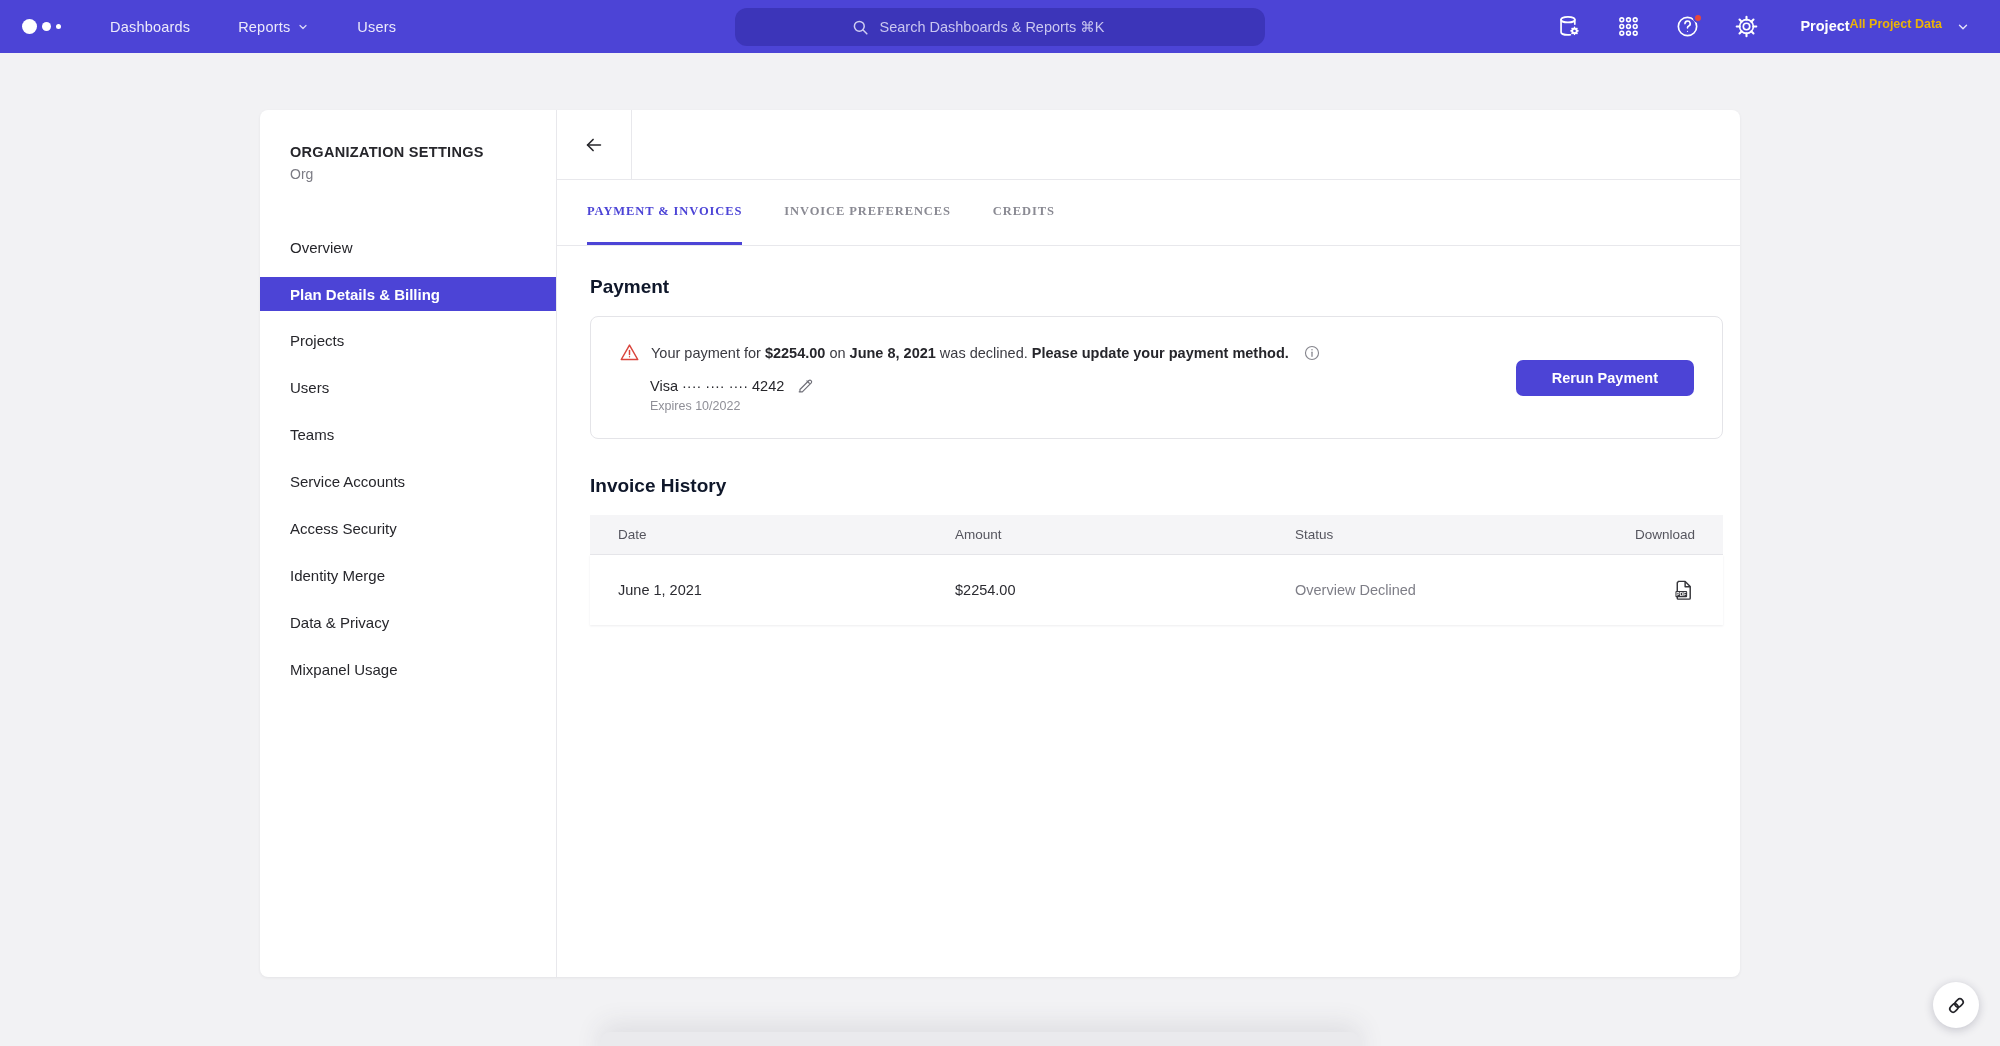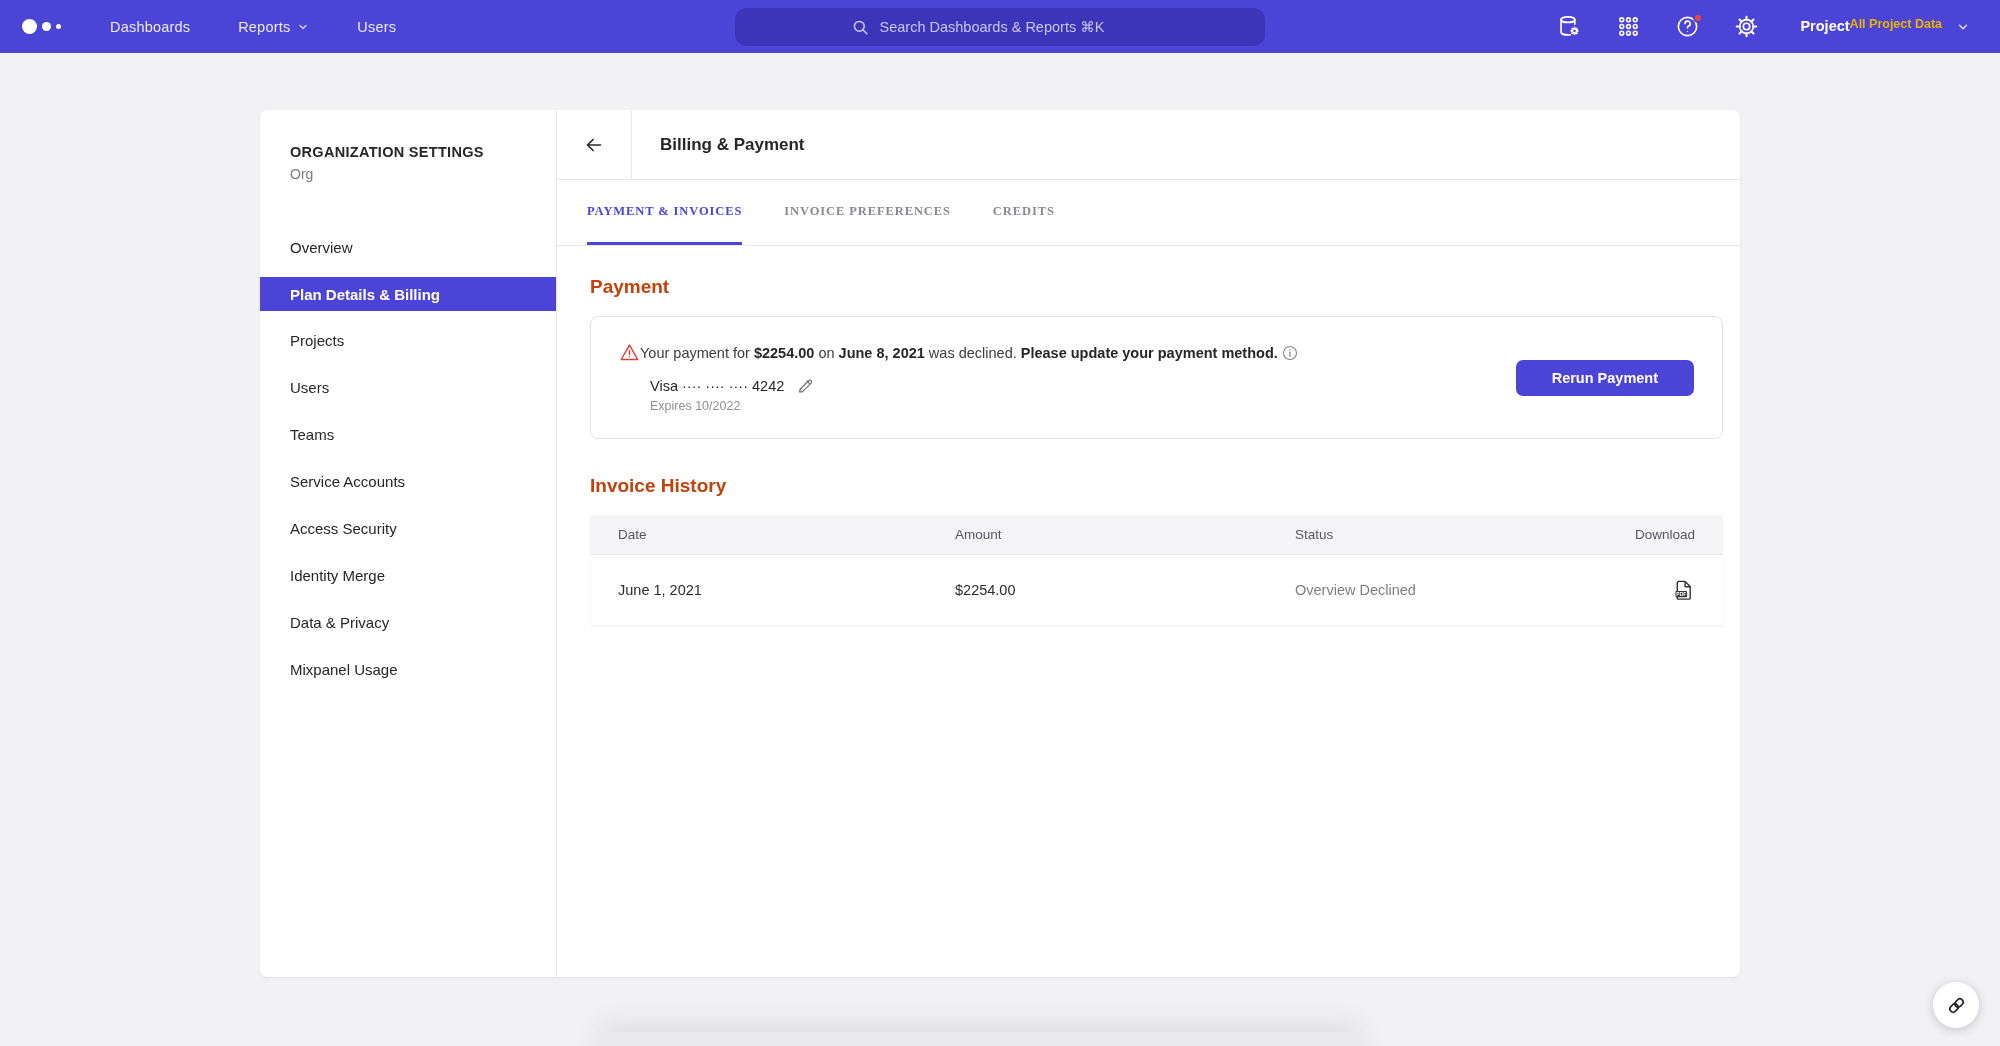--- a/index.html
+++ b/index.html
@@ -58,26 +58,26 @@
   .back-box svg { stroke:#26262B; fill:none; stroke-width:1.8; stroke-linecap:round; stroke-linejoin:round; }
   .page-title { display:flex; align-items:center; padding-left:28px; font-size:17px; font-weight:700; color:#26262B; }
 
   .tabbar { height:66px; border-bottom:1px solid #E8E8EC; display:flex; align-items:stretch;
     padding-left:30px; gap:42px; flex-shrink:0; }
   .tab { display:flex; align-items:center; font-size:12.5px; font-weight:700;
     letter-spacing:.9px; color:#8A8A93; cursor:pointer; border-bottom:3px solid transparent;font-family:Liberation Serif, serif; }
   .tab.active { color:#4C44D6; border-bottom-color:#4C44D6; }
 
   .content { padding:0 33px; }
-  .section-heading { font-size:19px; font-weight:700; color:#c2410c; margin:30px 0 18px; }
+  .section-heading { font-size:19px; font-weight:700; color:#0f172a; margin:30px 0 18px; }
 
   
   .pay-card { border:1px solid #E4E4E8; border-radius:8px; padding:24px 28px;
     display:flex; align-items:center; justify-content:space-between; min-height:123px; }
-  .alert-line { display:flex; align-items:center; font-size:14.5px; color:#3A3A41; }
+  .alert-line { display:flex; align-items:center; gap:11px; font-size:14.5px; color:#3A3A41; }
   .alert-line b { color:#26262B; }
   .warn-icon svg { stroke:#D9453C; fill:none; stroke-width:1.7; stroke-linecap:round; stroke-linejoin:round; }
   .info-icon { margin-left:3px; display:flex; cursor:pointer; }
   .info-icon svg { stroke:#85858D; fill:none; stroke-width:1.5; stroke-linecap:round; }
   .visa-line { display:flex; align-items:center; gap:12px; margin:13px 0 0 31px;
     font-size:14.5px; color:#26262B; }
   .edit-icon { display:flex; cursor:pointer; }
   .edit-icon svg { stroke:#6F6F78; fill:none; stroke-width:1.5; stroke-linecap:round; stroke-linejoin:round; }
   .expires { margin:4px 0 0 31px; font-size:12.5px; color:#8F8F97; }
   .rerun-btn { background:#4C44D6; color:#fff; border:none; border-radius:7px;
@@ -214,21 +214,20 @@
     </div>
 
     <div class="main">
       <div class="main-header">
         <div class="back-box">
           <svg width="22" height="22" viewBox="0 0 24 24">
               <path d="M19 12H5"></path>
               <path d="M11 6l-6 6 6 6"></path>
             </svg>
         </div>
-        <div class="page-title">Billing &amp; Payment</div>
       </div>
 
       <div class="tabbar">
         <div class="tab active">PAYMENT &amp; INVOICES</div>
         <div class="tab">INVOICE PREFERENCES</div>
         <div class="tab">CREDITS</div>
       </div>
 
       <div class="content">
         <div class="section-heading">Payment</div>

